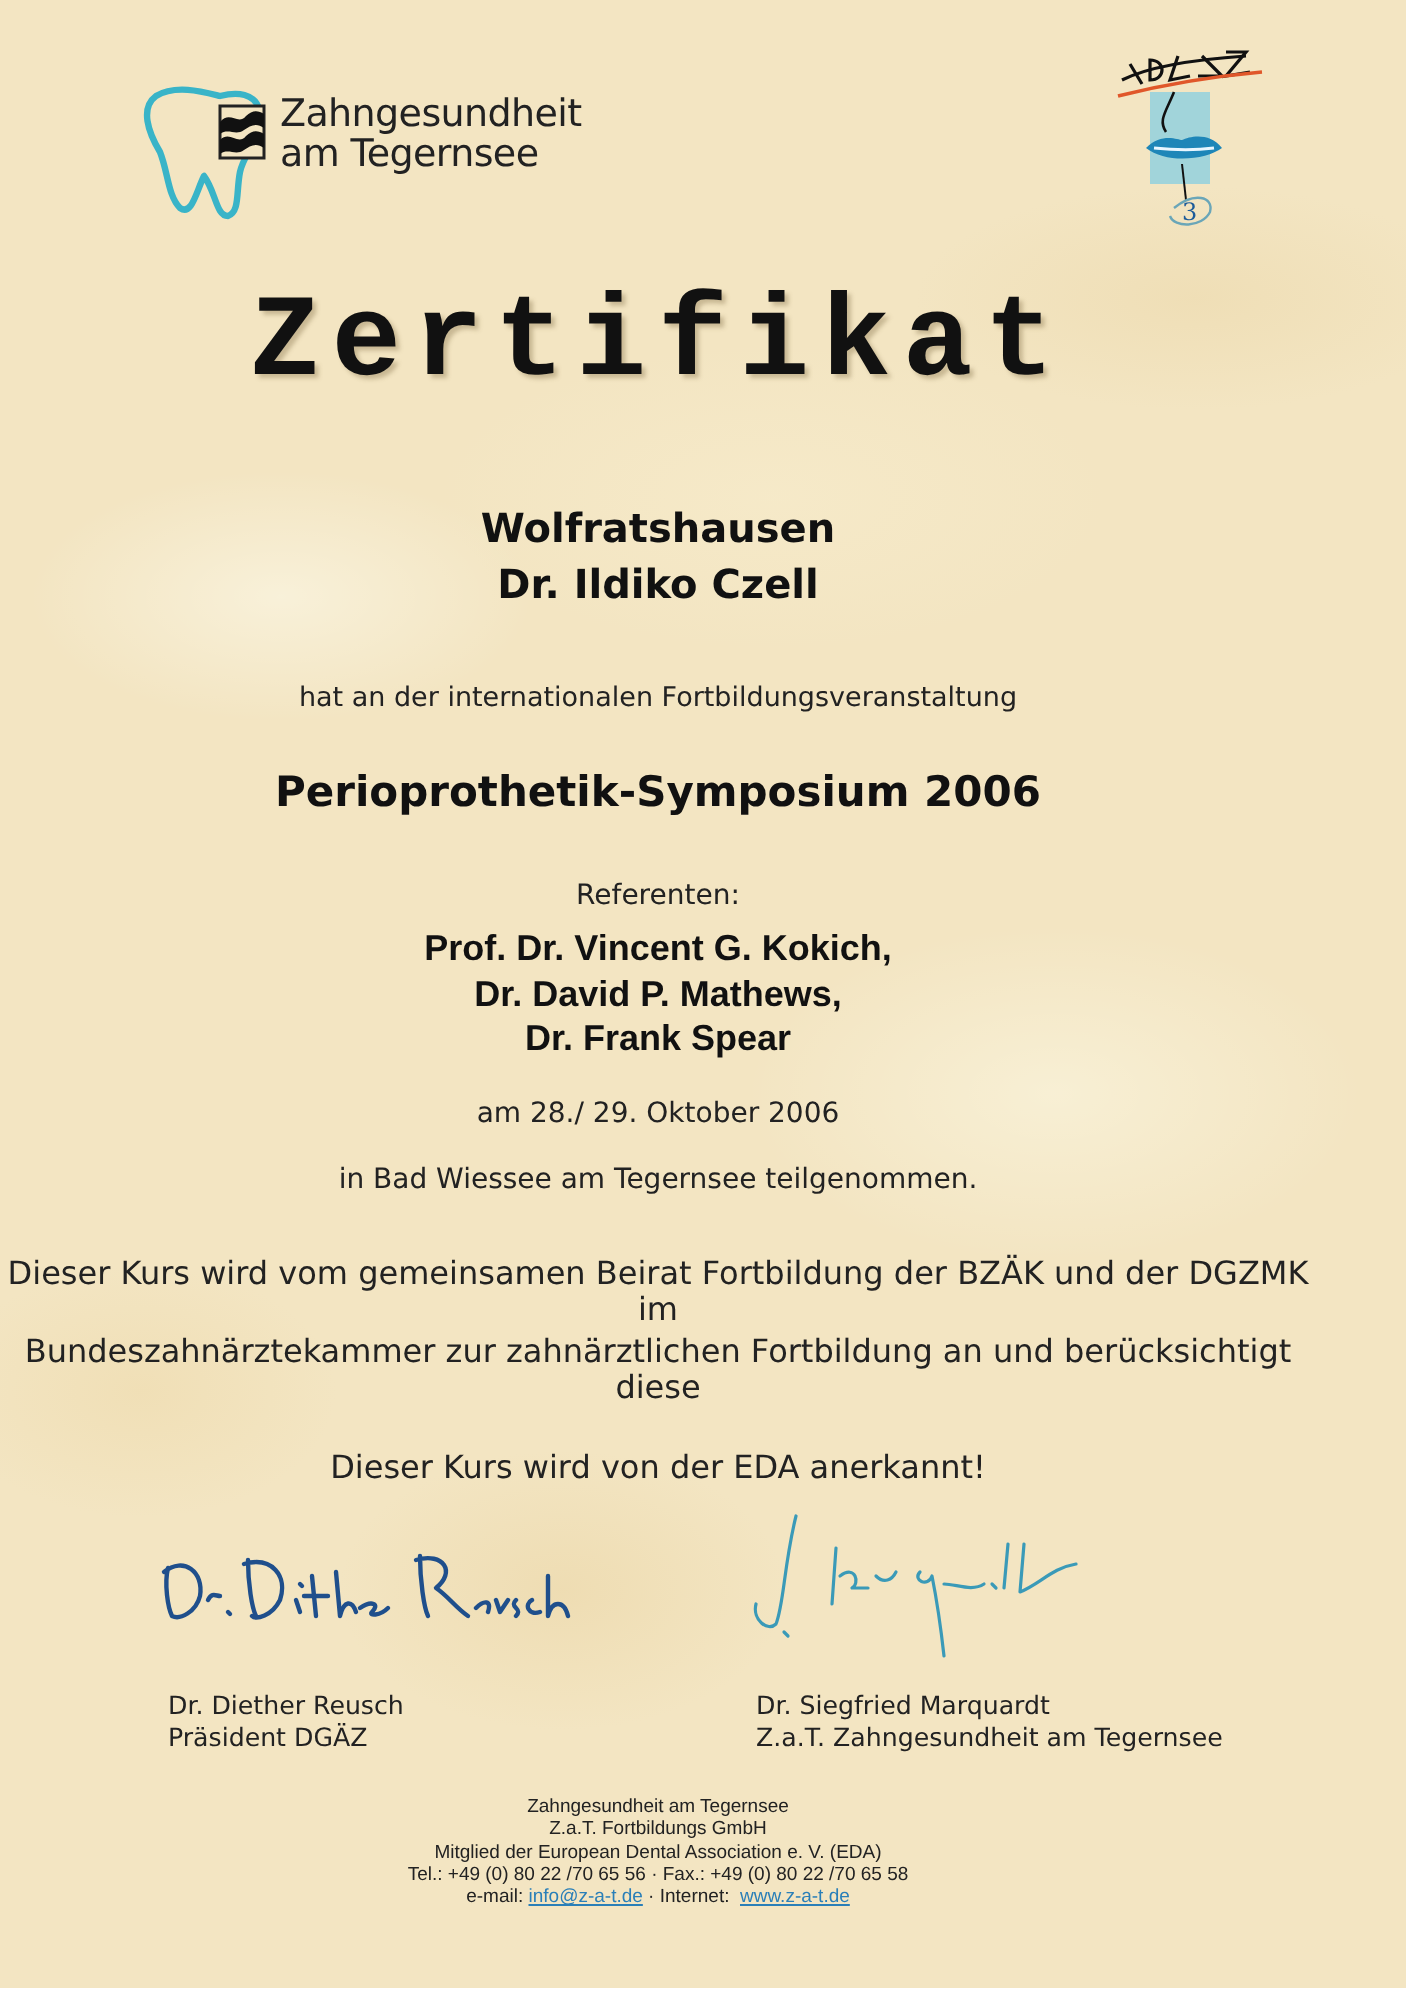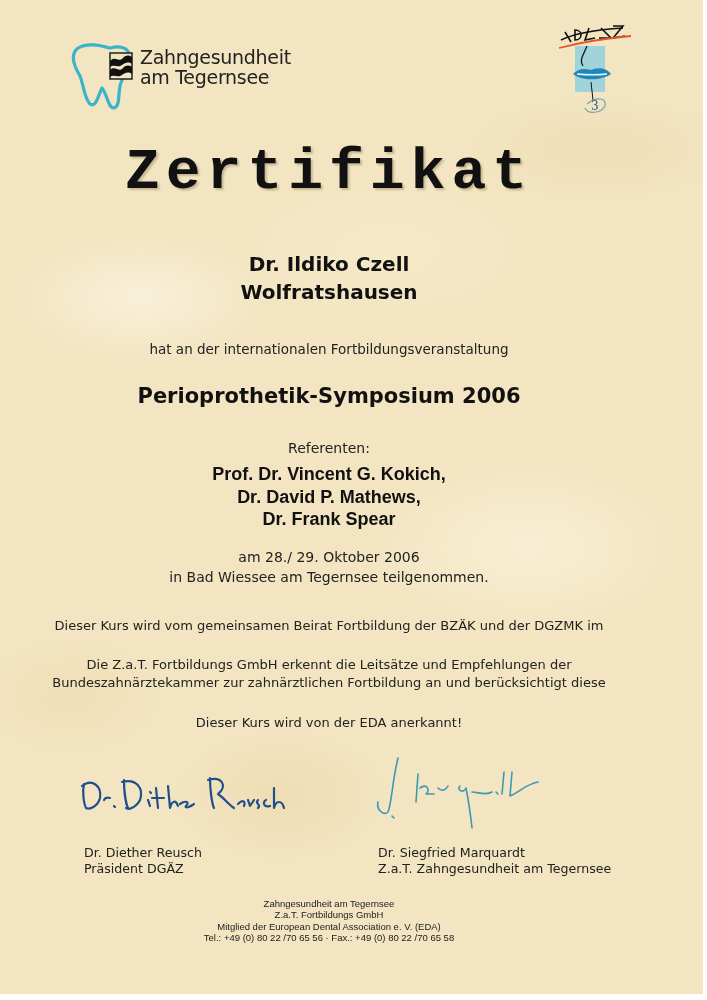--- a/index.html
+++ b/index.html
@@ -34,22 +34,22 @@
     top: 140px; font-family: "Liberation Mono", monospace; font-weight: bold;
     font-size: 58px; letter-spacing: 6px; color: #111;
     text-shadow: 2px 2px 2px rgba(120,100,60,0.35);
   }
   .name { top: 250px; font-family: "DejaVu Sans", sans-serif; font-weight: bold; font-size: 20px; line-height: 28px; color: #111; }
   .intro { top: 341px; font-family: "DejaVu Sans", sans-serif; font-size: 13.5px; color: #222; }
   .event { top: 384px; font-family: "DejaVu Sans", sans-serif; font-weight: bold; font-size: 21px; color: #111; }
   .ref-label { top: 440px; font-family: "DejaVu Sans", sans-serif; font-size: 14px; color: #222; }
   .speakers { top: 463px; font-family: "Liberation Sans", sans-serif; font-weight: bold; font-size: 18px; line-height: 22.5px; color: #111; }
   .date { top: 549px; font-family: "DejaVu Sans", sans-serif; font-size: 14px; color: #222; }
-  .place { top: 569px; font-family: "DejaVu Sans", sans-serif; font-size: 14px; color: #222; text-align: center; }
-  .para { font-family: "DejaVu Sans", sans-serif; font-size: 13px; line-height: 17.5px; color: #222; }
+  .place { top: 582px; font-family: "DejaVu Sans", sans-serif; font-size: 14px; color: #222; text-align: center; }
+  .para { font-family: "DejaVu Sans", sans-serif; font-size: 16px; line-height: 17.5px; color: #222; margin-top: 11px; }
   .p1 { top: 617px; }
   .p2 { top: 656px; }
   .p3 { top: 714px; }
 
   .sig-left { left: 78px; top: 770px; width: 220px; height: 50px; }
   .sig-right { left: 368px; top: 752px; width: 200px; height: 80px; }
   .signer { font-family: "DejaVu Sans", sans-serif; font-size: 12.6px; line-height: 16px; color: #222; }
   .signer-left { left: 84px; top: 845px; }
   .signer-right { left: 378px; top: 845px; }
 
@@ -83,43 +83,42 @@
     <path d="M20,54 C28,46 36,50 38,50 C42,48 52,46 58,54 C50,60 30,62 20,54 Z" fill="#1e86b8"></path>
     <path d="M24,54 C34,55 46,55 54,54" stroke="#e8f6ff" stroke-width="1.5" fill="none"></path>
     <path d="M38,62 L40,80" stroke="#111" stroke-width="1" fill="none"></path>
     <path d="M34,84 C44,76 54,78 52,86 C48,94 34,94 32,88" stroke="#6aa6b8" stroke-width="1.2" fill="none"></path>
     <text x="38" y="90" font-size="12" fill="#1e5c9a" font-family="DejaVu Serif, serif">3</text>
   </svg>
 
   <div class="center title">Zertifikat</div>
 
   <div class="center name">
+    <div>Wolfratshausen</div>
     <div>Dr. Ildiko Czell</div>
-    <div>Wolfratshausen</div>
   </div>
 
   <div class="center intro">hat an der internationalen Fortbildungsveranstaltung</div>
   <div class="center event">Perioprothetik-Symposium 2006</div>
 
   <div class="center ref-label">Referenten:</div>
   <div class="center speakers">
     <div>Prof. Dr. Vincent G. Kokich,</div>
     <div>Dr. David P. Mathews,</div>
     <div>Dr. Frank Spear</div>
   </div>
 
   <div class="center date">am 28./ 29. Oktober 2006</div>
   <div class="center place">in Bad Wiessee am Tegernsee teilgenommen.</div>
 
   <div class="center para p1">
     <div>Dieser Kurs wird vom gemeinsamen Beirat Fortbildung der BZÄK und der DGZMK im</div>
   </div>
 
   <div class="center para p2">
-    <div>Die Z.a.T. Fortbildungs GmbH erkennt die Leitsätze und Empfehlungen der</div>
     <div>Bundeszahnärztekammer zur zahnärztlichen Fortbildung an und berücksichtigt diese</div>
   </div>
 
   <div class="center para p3">Dieser Kurs wird von der EDA anerkannt!</div>
 
   <svg class="abs sig-left" viewBox="0 0 220 50">
     <g fill="none" stroke="#1f4f8c" stroke-width="2.2" stroke-linecap="round" stroke-linejoin="round">
       <path d="M6,14 C4,22 6,34 8,38 M4,16 C14,8 24,16 22,28 C20,36 12,40 8,38"></path>
       <path d="M26,30 C28,26 30,28 32,28 M36,36 L37,37"></path>
       <path d="M46,10 C46,22 48,34 50,38 M44,12 C58,8 66,18 62,30 C58,38 50,40 48,38"></path>
@@ -147,14 +146,15 @@
   <div class="abs signer signer-right">
     <div>Dr. Siegfried Marquardt</div>
     <div>Z.a.T. Zahngesundheit am Tegernsee</div>
   </div>
 
   <div class="center footer">
     <div>Zahngesundheit am Tegernsee</div>
     <div>Z.a.T. Fortbildungs GmbH</div>
     <div>Mitglied der European Dental Association e. V. (EDA)</div>
     <div>Tel.: +49 (0) 80 22 /70 65 56 · Fax.: +49 (0) 80 22 /70 65 58</div>
+    <div><span>e-mail: </span><a>info@z-a-t.de</a><span style="white-space:pre"> · Internet:  </span><a>www.z-a-t.de</a></div>
   </div>
 </div>
 
 </body></html>

